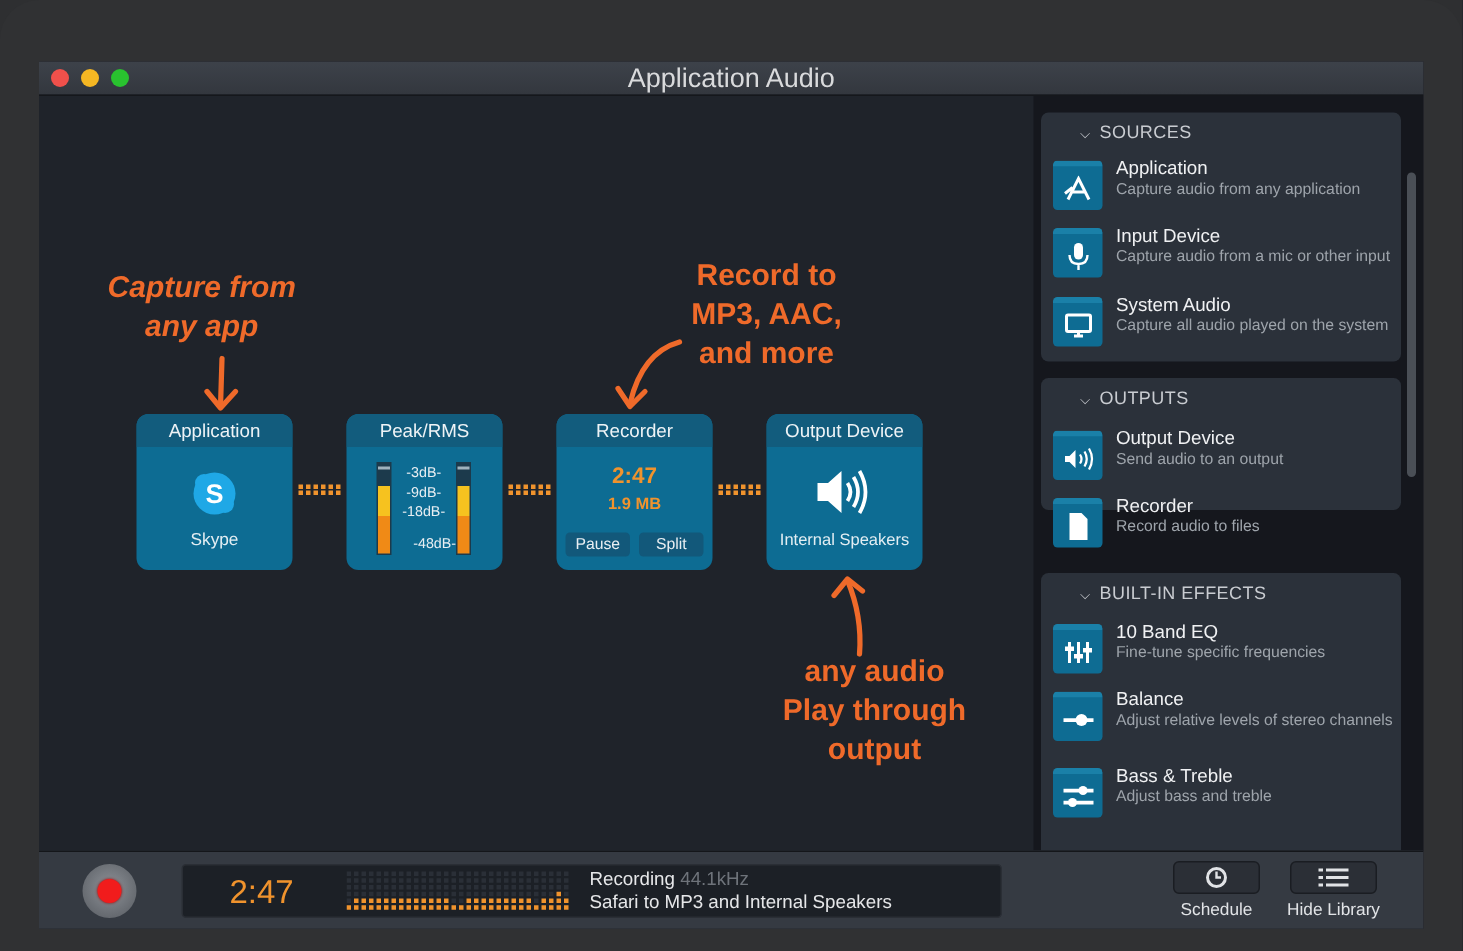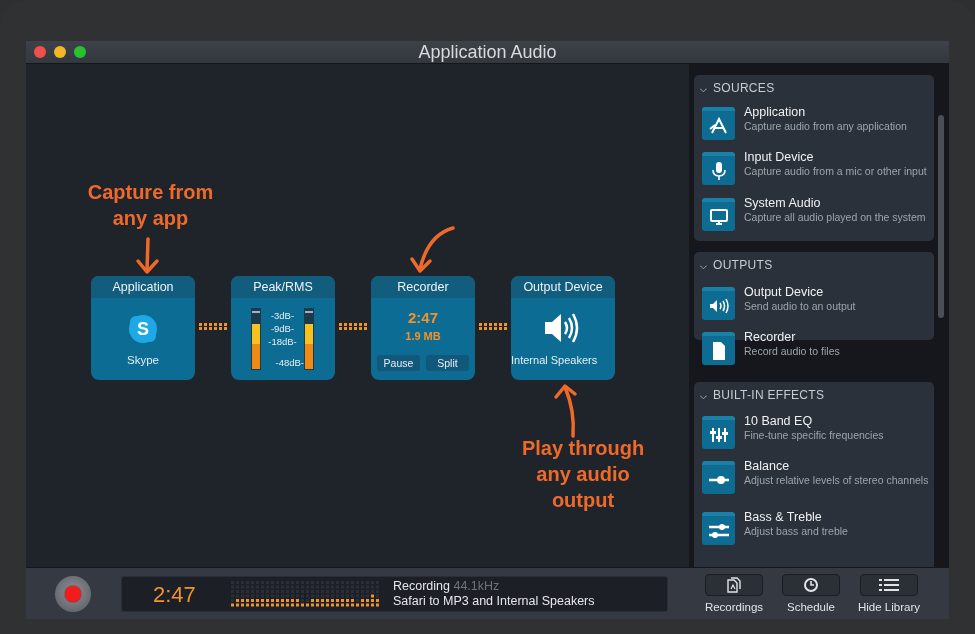--- a/index.html
+++ b/index.html
@@ -35,21 +35,21 @@
   .sidebar {
     position:absolute; left:663px; top:23px; width:260px; height:503px;
     background:#15171d;
   }
   .section {
     position:absolute; left:5px; width:240px;
     background:#2b313a; border-radius:5px;
   }
   .section-title {
     color:#c9ccd1; font-size:12px; letter-spacing:0.3px;
-    padding:6px 0 0 6px; height:18px;
+    padding:6px 0 0 26px; height:18px;
   }
   .chev { display:inline-block; width:10px; color:#c9ccd1; font-size:9px; margin-right:3px; }
   .item { position:absolute; left:8px; width:230px; height:42px; }
   .item-icon {
     position:absolute; left:0; top:0; width:33px; height:33px;
     background:#0e6c93; border-radius:3px; border-top:4px solid #1a80a8;
     box-sizing:border-box;
     display:flex; align-items:center; justify-content:center;
   }
   .item-title { position:absolute; left:42px; top:-2px; color:#f0f1f3; font-size:12.5px; }
@@ -110,41 +110,46 @@
 <div class="window">
   <div class="titlebar">
     <span class="traffic t-close"></span>
     <span class="traffic t-min"></span>
     <span class="traffic t-max"></span>
     <span>Application Audio</span>
   </div>
 
   <div class="canvas"></div>
 
-  <div class="annot" style="left:52px;top:138px;width:145px;">
+  <div class="annot" style="left:36px;top:138px;width:145px;font-style:italic;">
     <div>Capture from</div>
     <div>any app</div>
   </div>
   <svg style="position:absolute;left:107px;top:196px;" width="30" height="40">
     <path d="M15 2 L14 34" stroke="#ef6a2a" stroke-width="3.5" fill="none" stroke-linecap="round"></path>
     <path d="M5 24 L14 35 L24 24" stroke="#ef6a2a" stroke-width="3.5" fill="none" stroke-linecap="round" stroke-linejoin="round"></path>
   </svg>
 
+  <div class="annot" style="left:420px;top:130px;width:130px;">
+    <div>Record to</div>
+    <div>MP3, AAC,</div>
+    <div>and more</div>
+  </div>
   <svg style="position:absolute;left:382px;top:182px;" width="50" height="55">
     <path d="M45 5 Q20 12 12 46" stroke="#ef6a2a" stroke-width="3.5" fill="none" stroke-linecap="round"></path>
     <path d="M4 36 L12 48 L22 38" stroke="#ef6a2a" stroke-width="3.5" fill="none" stroke-linecap="round" stroke-linejoin="round"></path>
   </svg>
 
   <svg style="position:absolute;left:525px;top:340px;" width="40" height="60">
     <path d="M14 6 Q24 30 22 55" stroke="#ef6a2a" stroke-width="3.5" fill="none" stroke-linecap="round"></path>
     <path d="M5 16 L14 5 L24 13" stroke="#ef6a2a" stroke-width="3.5" fill="none" stroke-linecap="round" stroke-linejoin="round"></path>
   </svg>
   <div class="annot" style="left:487px;top:394px;width:140px;">
+    <div>any audio</div>
     <div>Play through</div>
-    <div>any audio</div>
     <div>output</div>
   </div>
 
   <div class="node" style="left:65px;top:235px;">
     <div class="node-head">Application</div>
     <div class="node-body">
       <svg style="position:absolute;left:36px;top:15px;" width="32" height="32">
         <circle cx="16" cy="16" r="14" fill="#1fa8e6"></circle>
         <circle cx="9" cy="9" r="6" fill="#1fa8e6"></circle>
         <circle cx="23" cy="23" r="6" fill="#1fa8e6"></circle>
@@ -237,21 +242,21 @@
 
   <div class="node" style="left:485px;top:235px;">
     <div class="node-head">Output Device</div>
     <div class="node-body">
       <svg style="position:absolute;left:32px;top:12px;" width="40" height="36">
         <path d="M2 12 H9 L18 4 V32 L9 24 H2 Z" fill="#fff"></path>
         <path d="M22 12 Q26 18 22 24" stroke="#fff" stroke-width="2.5" fill="none"></path>
         <path d="M26 8 Q32 18 26 28" stroke="#fff" stroke-width="2.5" fill="none"></path>
         <path d="M30 4 Q38 18 30 32" stroke="#fff" stroke-width="2.5" fill="none"></path>
       </svg>
-      <div style="position:absolute;top:56px;width:104px;text-align:left;color:#e3eef3;font-size:11px;">Internal Speakers</div>
+      <div style="position:absolute;top:56px;width:104px;text-align:center;color:#e3eef3;font-size:11px;">Internal Speakers</div>
     </div>
   </div>
 
   <div class="sidebar">
 
     <div class="section" style="top:11px;height:166px;">
       <div class="section-title"><span class="chev">⌵</span><span>SOURCES</span></div>
       <div class="item" style="top:32px;">
         <div class="item-icon">
           <svg width="20" height="18">
@@ -537,30 +542,20 @@
           <rect x="145" y="19" width="3" height="3" fill="#f0932d"></rect>
           <rect x="145" y="23.5" width="3" height="3" fill="#f0932d"></rect>
         </svg>
       <div class="lcd-line1">
         <span>Recording</span>
         <span class="dim">44.1kHz</span>
       </div>
       <div class="lcd-line2">Safari to MP3 and Internal Speakers</div>
     </div>
 
-    <div class="tool-btn" style="left:669px;">
-      <div class="tool-box">
-        <svg width="14" height="16">
-            <path d="M1 3 H7 L10 6 V15 H1 Z" fill="none" stroke="#e1e3e6" stroke-width="1.4"></path>
-            <path d="M4 1 H10 L13 4 V12" fill="none" stroke="#e1e3e6" stroke-width="1.4"></path>
-            <path d="M4 12 L6 8 L8 12" stroke="#e1e3e6" stroke-width="1.2" fill="none"></path>
-          </svg>
-      </div>
-      <div class="tool-label">Recordings</div>
-    </div>
     <div class="tool-btn" style="left:746px;">
       <div class="tool-box">
         <svg width="16" height="16">
             <circle cx="8" cy="8" r="6" fill="none" stroke="#e1e3e6" stroke-width="2"></circle>
             <path d="M8 4 V8 H11" stroke="#e1e3e6" stroke-width="1.6" fill="none"></path>
           </svg>
       </div>
       <div class="tool-label">Schedule</div>
     </div>
     <div class="tool-btn" style="left:824px;">

